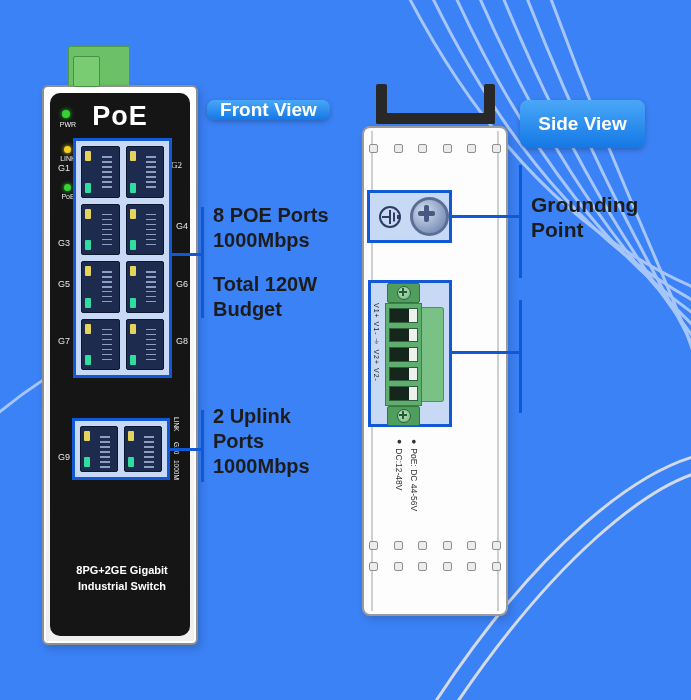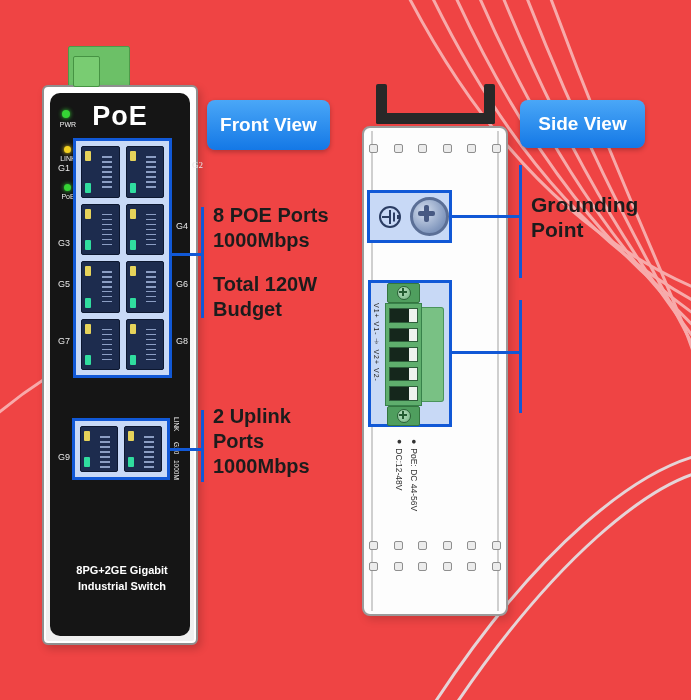--- a/index.html
+++ b/index.html
@@ -1,17 +1,17 @@
 <!DOCTYPE html>
 <html style="--accent_blue: #1158d6; --badge_gradient_top: #4aa7f7; --badge_gradient_bottom: #1478e6; --highlight_fill: #c8d9f6; --connector_green: #6cc067; --led_green: #35d435; --led_yellow: #f2d020;"><head>
 <meta charset="utf-8">
 <style>
   html,body{margin:0;padding:0;}
   body{font-family:"Liberation Sans", sans-serif;}
-  #canvas{position:relative;width:691px;height:700px;background:#ef4444;overflow:hidden;}
+  #canvas{position:relative;width:691px;height:700px;background:#3b82f6;overflow:hidden;}
   .abs{position:absolute;box-sizing:border-box;}
   .bg-decor{position:absolute;left:0;top:0;z-index:0;}
   
   .badge{z-index:5;display:flex;align-items:center;justify-content:center;
     background:linear-gradient(180deg,var(--badge_gradient_top),var(--badge_gradient_bottom));
     color:#fff;font-weight:700;font-size:19px;border-radius:8px;
     box-shadow:0 2px 5px rgba(0,0,0,.25);}
   
   .callout{z-index:5;color:#1c1c1c;font-weight:700;font-size:20px;line-height:25px;white-space:pre-line;}
   .blue-line{z-index:4;background:var(--accent_blue);}
@@ -99,21 +99,21 @@
   <div class="abs tinylabel" style="left:56px;top:155px;width:24px;text-align:center;">LINK</div>
   <div class="abs portlabel" style="left:58px;top:163px;">G1</div>
   <div class="abs led green" style="left:64px;top:184px;width:7px;height:7px;"></div>
   <div class="abs tinylabel" style="left:56px;top:193px;width:24px;text-align:center;">PoE</div>
 
   <div class="abs portlabel" style="left:58px;top:238px;">G3</div>
   <div class="abs portlabel" style="left:58px;top:279px;">G5</div>
   <div class="abs portlabel" style="left:58px;top:336px;">G7</div>
   <div class="abs portlabel" style="left:58px;top:452px;">G9</div>
 
-  <div class="abs portlabel" style="left:192px;top:160px;font-family:Liberation Serif, serif;">G2</div>
+  <div class="abs portlabel" style="left:171px;top:160px;font-family:Liberation Serif, serif;">G2</div>
   <div class="abs portlabel" style="left:176px;top:221px;">G4</div>
   <div class="abs portlabel" style="left:176px;top:279px;">G6</div>
   <div class="abs portlabel" style="left:176px;top:336px;">G8</div>
 
   <div class="abs highlight-box port-grid" style="left:73px;top:138px;width:99px;height:240px;">
     <div class="rj45">
         <div class="pins"></div>
         <div class="led-y"></div>
         <div class="led-g"></div>
       </div>
@@ -167,21 +167,21 @@
       </div>
   </div>
 
   <div class="abs vtext tinylabel" style="left:173px;top:417px;font-size:6.5px;">LINK</div>
   <div class="abs vtext tinylabel" style="left:173px;top:442px;font-size:6.5px;">G10</div>
   <div class="abs vtext tinylabel" style="left:173px;top:460px;font-size:6.5px;">1000M</div>
 
   <div class="abs footer-text" style="left:50px;top:563px;width:144px;">8PG+2GE Gigabit
 Industrial Switch</div>
 
-  <div class="abs badge" style="left:207px;top:100px;width:123px;height:50px;">Front View</div>
+  <div class="abs badge" style="left:207px;top:100px;width:123px;height:20px;">Front View</div>
 
   <div class="abs blue-line" style="left:172px;top:253px;width:30px;height:3px;"></div>
   <div class="abs blue-line" style="left:201px;top:207px;width:3px;height:111px;"></div>
   <div class="abs callout" style="left:213px;top:203px;">8 POE Ports
 1000Mbps</div>
   <div class="abs callout" style="left:213px;top:272px;">Total 120W
 Budget</div>
 
   <div class="abs blue-line" style="left:170px;top:448px;width:32px;height:3px;"></div>
   <div class="abs blue-line" style="left:201px;top:410px;width:3px;height:72px;"></div>

